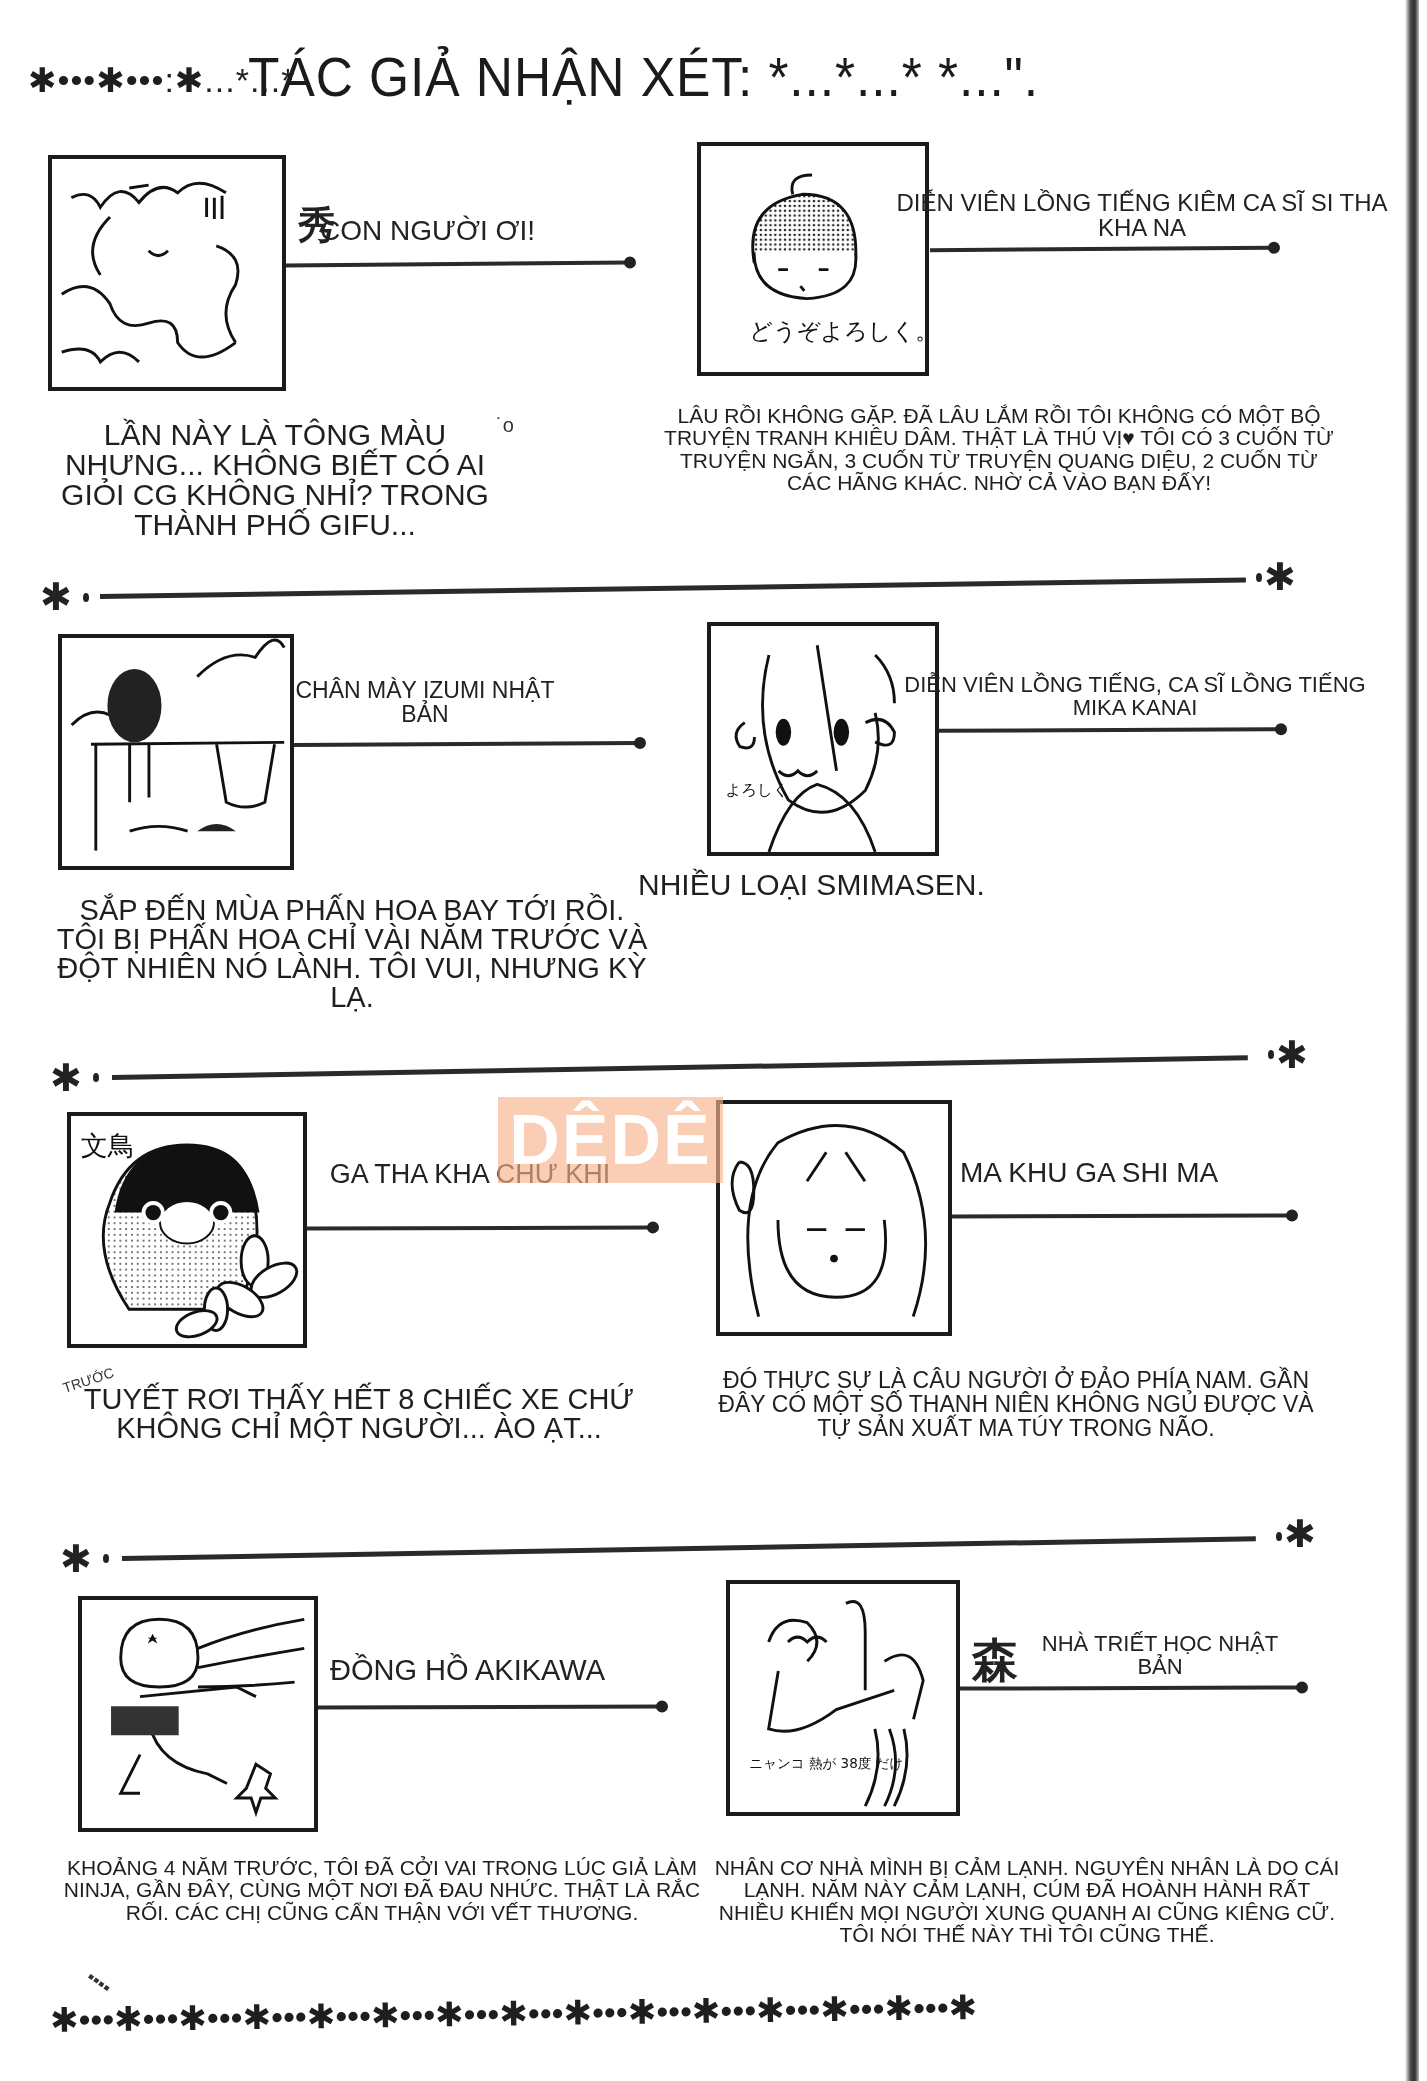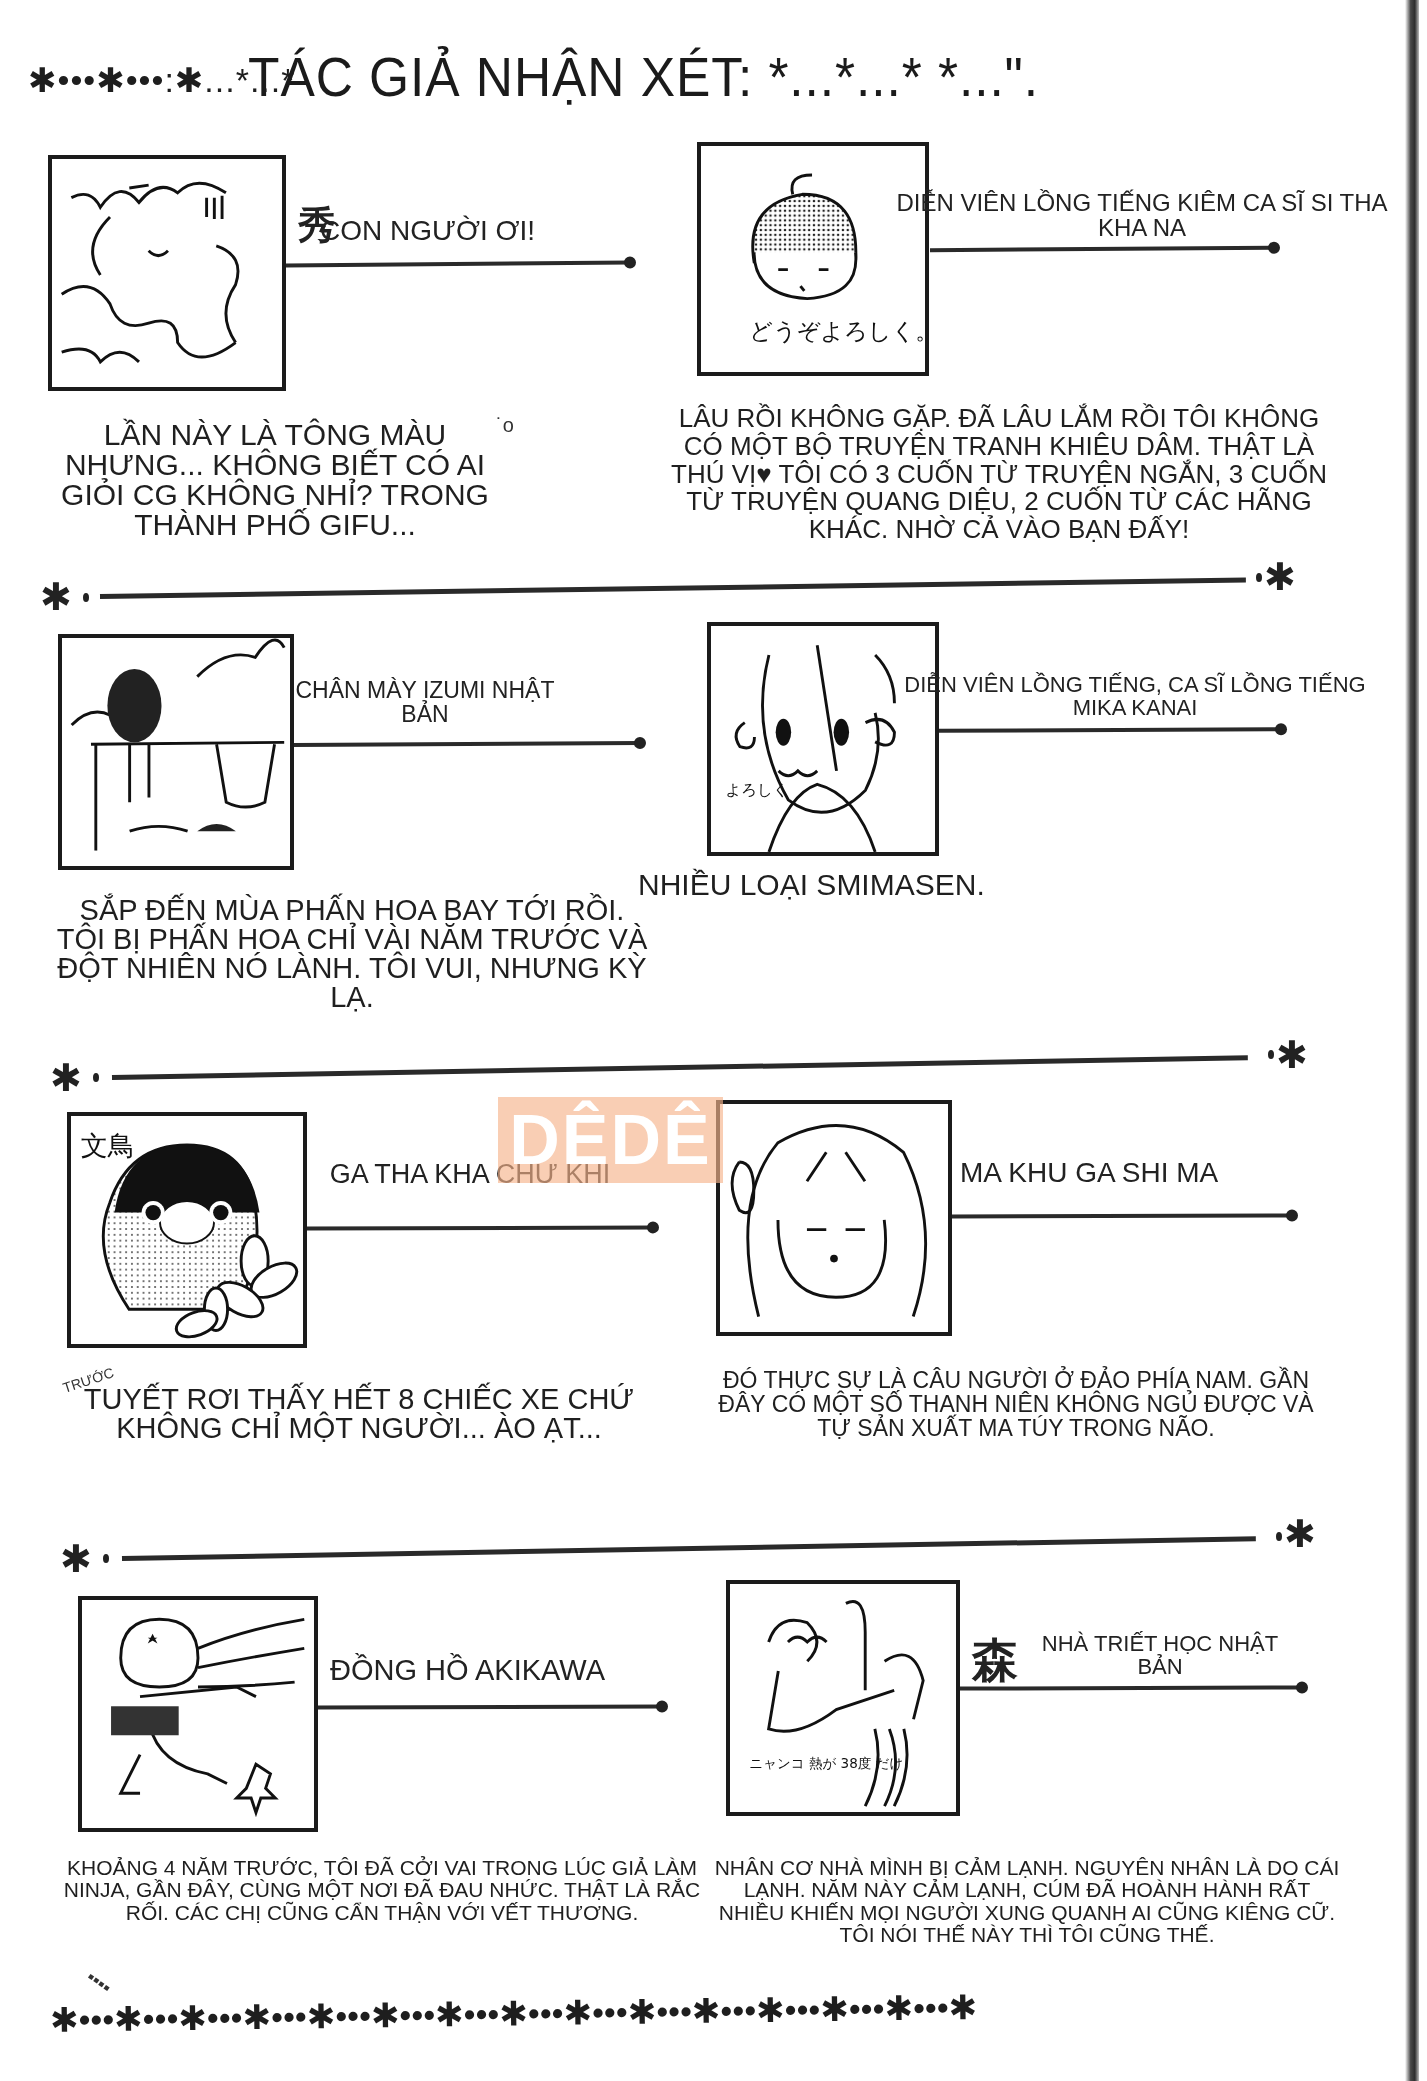--- a/index.html
+++ b/index.html
@@ -87,21 +87,21 @@
       <path d="M55 120 q-10 -60 50 -70 q60 0 55 70 z" fill="url(#dots1)" stroke="#111" stroke-width="3"></path>
       <path d="M95 50 q-5 -20 20 -20" fill="none" stroke="#111" stroke-width="3"></path>
       <path d="M55 110 q0 45 55 48 q55 -3 50 -48" fill="#fff" stroke="#111" stroke-width="3"></path>
       <path d="M80 128 l10 0 M122 128 l10 0" stroke="#111" stroke-width="3"></path>
       <path d="M103 145 l4 5" stroke="#111" stroke-width="3"></path>
       <text x="50" y="200" font-size="24" font-family="DejaVu Sans, sans-serif" fill="#111">どうぞよろしく。</text>
     </svg>
   </div>
   <div class="name" style="left:892px;top:190px;width:500px;font-size:24px;">DIỄN VIÊN LỒNG TIẾNG KIÊM CA SĨ SI THA KHA NA</div>
   <div class="leader" style="left:930px;top:247px;width:344px;transform:rotate(-0.4deg);"></div>
-  <div class="comment" style="left:664px;top:405px;width:670px;font-size:26px;line-height:1.07;text-align:center;">LÂU RỒI KHÔNG GẶP. ĐÃ LÂU LẮM RỒI TÔI KHÔNG CÓ MỘT BỘ TRUYỆN TRANH KHIÊU DÂM. THẬT LÀ THÚ VỊ♥ TÔI CÓ 3 CUỐN TỪ TRUYỆN NGẮN, 3 CUỐN TỪ TRUYỆN QUANG DIỆU, 2 CUỐN TỪ CÁC HÃNG KHÁC. NHỜ CẢ VÀO BẠN ĐẤY!</div>
+  <div class="comment" style="left:664px;top:405px;width:670px;font-size:21px;line-height:1.07;text-align:center;">LÂU RỒI KHÔNG GẶP. ĐÃ LÂU LẮM RỒI TÔI KHÔNG CÓ MỘT BỘ TRUYỆN TRANH KHIÊU DÂM. THẬT LÀ THÚ VỊ♥ TÔI CÓ 3 CUỐN TỪ TRUYỆN NGẮN, 3 CUỐN TỪ TRUYỆN QUANG DIỆU, 2 CUỐN TỪ CÁC HÃNG KHÁC. NHỜ CẢ VÀO BẠN ĐẤY!</div>
 </div>
 
 <div class="divider" style="left:0;top:0;width:1427px;">
   <span class="star" style="left:40px;top:578px;">✱</span>
   <span class="dot" style="left:83px;top:593px;"></span>
   <span class="rule" style="left:100px;top:594px;width:1146px;transform:rotate(-0.83deg);"></span>
   <span class="dot" style="left:1256px;top:573px;"></span>
   <span class="star" style="left:1264px;top:558px;">✱</span>
 </div>
 

